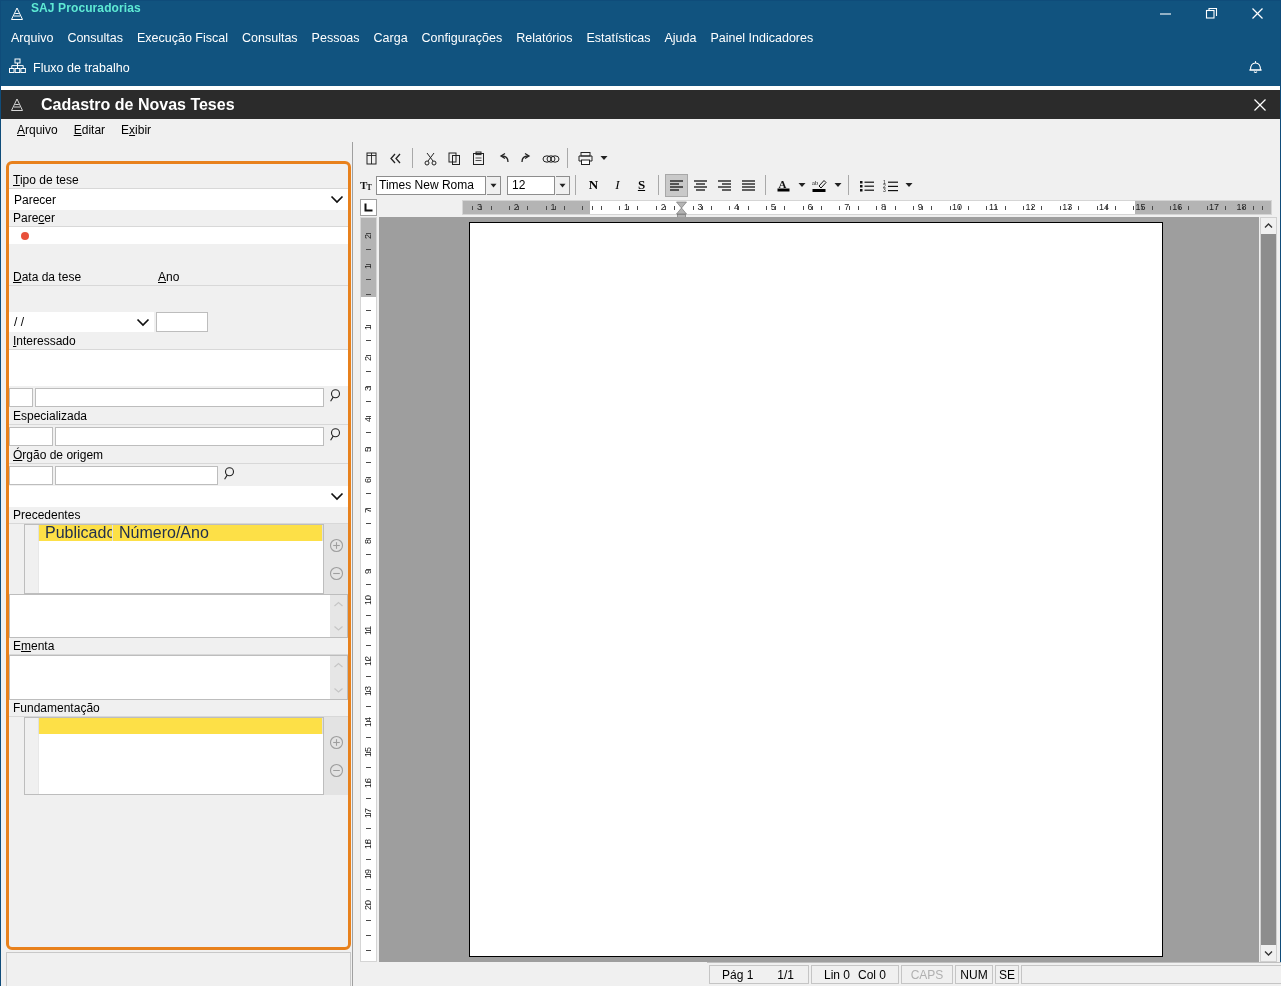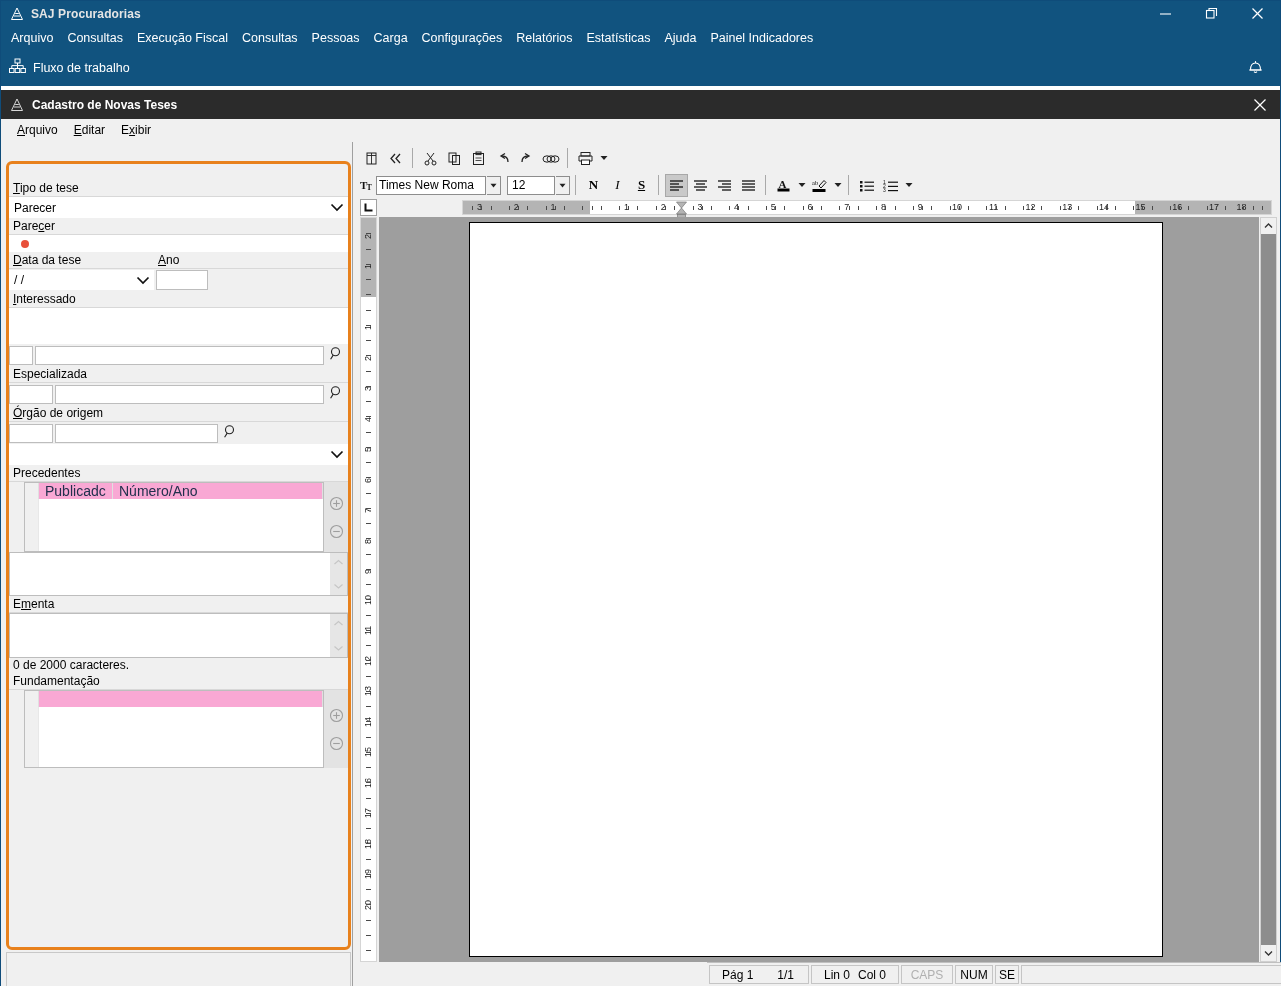--- a/index.html
+++ b/index.html
@@ -14,22 +14,22 @@
   #app {
     position: relative;
     width: 1281px; height: 986px;
     background: #ffffff;
     border: 1px solid #0f4c7a;
   }
 
   
   .titlebar {
     position: absolute; left: 0; top: 0; width: 1279px; height: 25px;
-    background: #11537f; color: #e5e5e5;
-    display: flex; align-items: center;
+    background: #11537f; color: #5eead4;
+    display: flex; 
   }
   .titlebar .tb-icon { width: 22px; display: flex; align-items: center; justify-content: center; margin-left: 5px; }
   .titlebar .tb-title { font-size: 12px; font-weight: bold; margin-left: 3px; letter-spacing: .1px; }
   .wincontrols { margin-left: auto; display: flex; height: 25px; }
   .wincontrols .wc {
     width: 46px; height: 25px; display: flex; align-items: center; justify-content: center;
     color: #fff; font-size: 13px;
   }
   .wincontrols .wc svg { display:block; }
 
@@ -53,21 +53,21 @@
   .bluebar .wf-label { color: #fff; font-size: 12.5px; margin-left: 7px; }
   .bluebar .bell { margin-left: auto; margin-right: 16px; }
 
   
   .dlg-title {
     position: absolute; left: 0; top: 89px; width: 1279px; height: 29px;
     background: #2b2b2b; color: #ffffff;
     display: flex; align-items: center;
   }
   .dlg-title .dt-icon { width: 20px; display:flex; align-items:center; justify-content:center; margin-left: 6px; }
-  .dlg-title .dt-text { margin-left: 5px; font-size: 12px; font-weight: bold; }
+  .dlg-title .dt-text { margin-left: 14px; font-size: 16px; font-weight: bold; }
   .dlg-title .dt-close {
     margin-left: auto; width: 40px; height: 29px;
     display: flex; align-items: center; justify-content: center;
   }
 
   .dlg-menubar {
     position: absolute; left: 0; top: 118px; width: 1279px; height: 23px;
     background: #f0f0f0; border-bottom: 1px solid #f0f0f0;
     display: flex; align-items: center; padding-left: 8px;
   }
@@ -92,53 +92,53 @@
     background: #f0f0f0;
   }
   .lp-header .lph-text { font-size: 12px; color: #000; padding-left: 6px; }
   .lp-header .lph-close { margin-left: auto; padding-right: 8px; font-size: 12px; color: #000; font-weight: bold; }
 
   .formbox {
     position: absolute; left: 4px; top: 19px; width: 345px; height: 789px;
     border: 3px solid #e8811c; border-radius: 6px;
     background: #f0f0f0; overflow: hidden;
   }
-  .formscroll { position: absolute; left: 0; top: 16px; width: 339px; height: 783px; }
+  .formscroll { position: absolute; left: 0; top: 8px; width: 339px; height: 783px; }
 
   .fld-label {
     background: #f0f0f0; color: #000; font-size: 12px;
     padding: 1px 0 1px 4px; height: 17px; line-height: 15px;
     border-bottom: 1px solid #d8d8d8;
   }
   .fld-label u { text-decoration: underline; }
   .inp-row { background: #ffffff; height: 17px; display: flex; align-items: center; }
 
   .combo {
     background: #ffffff; height: 21px; display: flex; align-items: center;
     border: none; position: relative;
   }
   .combo .cb-text { font-size: 12px; padding-left: 5px; color: #000; flex: 1; }
   .combo .cb-arrow { width: 22px; display: flex; align-items: center; justify-content: center; }
 
   .reddot { width: 8px; height: 8px; border-radius: 50%; background: #e8503a; margin-left: 12px; }
 
-  .twocol { display: flex; }
+  .twocol { display: flex; margin-top: 25px; }
 
   .searchrow { background: #f0f0f0; height: 22px; display: flex; align-items: center; }
   .searchrow .sr-small { height: 19px; background: #ffffff; border: 1px solid #bdbdbd; }
   .searchrow .sr-main { height: 19px; background: #ffffff; border: 1px solid #bdbdbd; flex: 1; margin-left: 2px;}
   .searchrow .sr-btn { width: 24px; height: 20px; display: flex; align-items: center; justify-content: center; }
 
   .gridbox {
     background: #ffffff; border: 1px solid #bdbdbd; position: relative;
   }
   .gridhdr { display: flex; height: 16px; background: #f5f5f5; }
   .gridhdr .gh {
-    font-size: 14px; color: #22304d; padding-left: 6px; line-height: 16px;
-    background: #f9a8d4; border-right: 1px solid #e0e0e0;
+    font-size: 16px; color: #22304d; padding-left: 6px; line-height: 16px;
+    background: #fde047; border-right: 1px solid #e0e0e0;
     overflow: hidden; white-space: nowrap;
   }
   .gridcorner { width: 14px; background: #f0f0f0; border-right: 1px solid #e0e0e0; height: 16px; }
   .gridrow-strip { width: 14px; background: #f0f0f0; position: absolute; left: 0; top: 16px; bottom: 0; border-right: 1px solid #e8e8e8; }
 
   .plusminus { width: 24px; background: #e3e3e3; display: flex; flex-direction: column; align-items: center; justify-content: center; gap: 12px; }
   .pm-btn { width: 16px; height: 16px; display: flex; align-items: center; justify-content: center; }
 
   .txtarea { background: #ffffff; border: 1px solid #bdbdbd; display: flex; }
   .txtarea .ta-in { flex: 1; background: #ffffff; }
@@ -473,21 +473,20 @@
                     <polyline points="1.5,5 5.5,1.5 9.5,5" fill="none" stroke="#c6c6c6" stroke-width="1.2"></polyline>
                   </svg>
               </span>
               <span>
                 <svg width="11" height="7" viewBox="0 0 11 7">
                     <polyline points="1.5,1.5 5.5,5 9.5,1.5" fill="none" stroke="#c6c6c6" stroke-width="1.2"></polyline>
                   </svg>
               </span>
             </div>
           </div>
-          <div class="counter">0 de 2000 caracteres.</div>
 
           <div class="fld-label">Fundamentação</div>
           <div style="display:flex;height:78px;background:#f0f0f0">
             <div class="gridbox" style="flex:1;margin-left:15px">
               <div class="gridhdr">
                 <div class="gridcorner"></div>
                 <div class="gh" style="flex:1"></div>
               </div>
               <div class="gridrow-strip"></div>
             </div>

